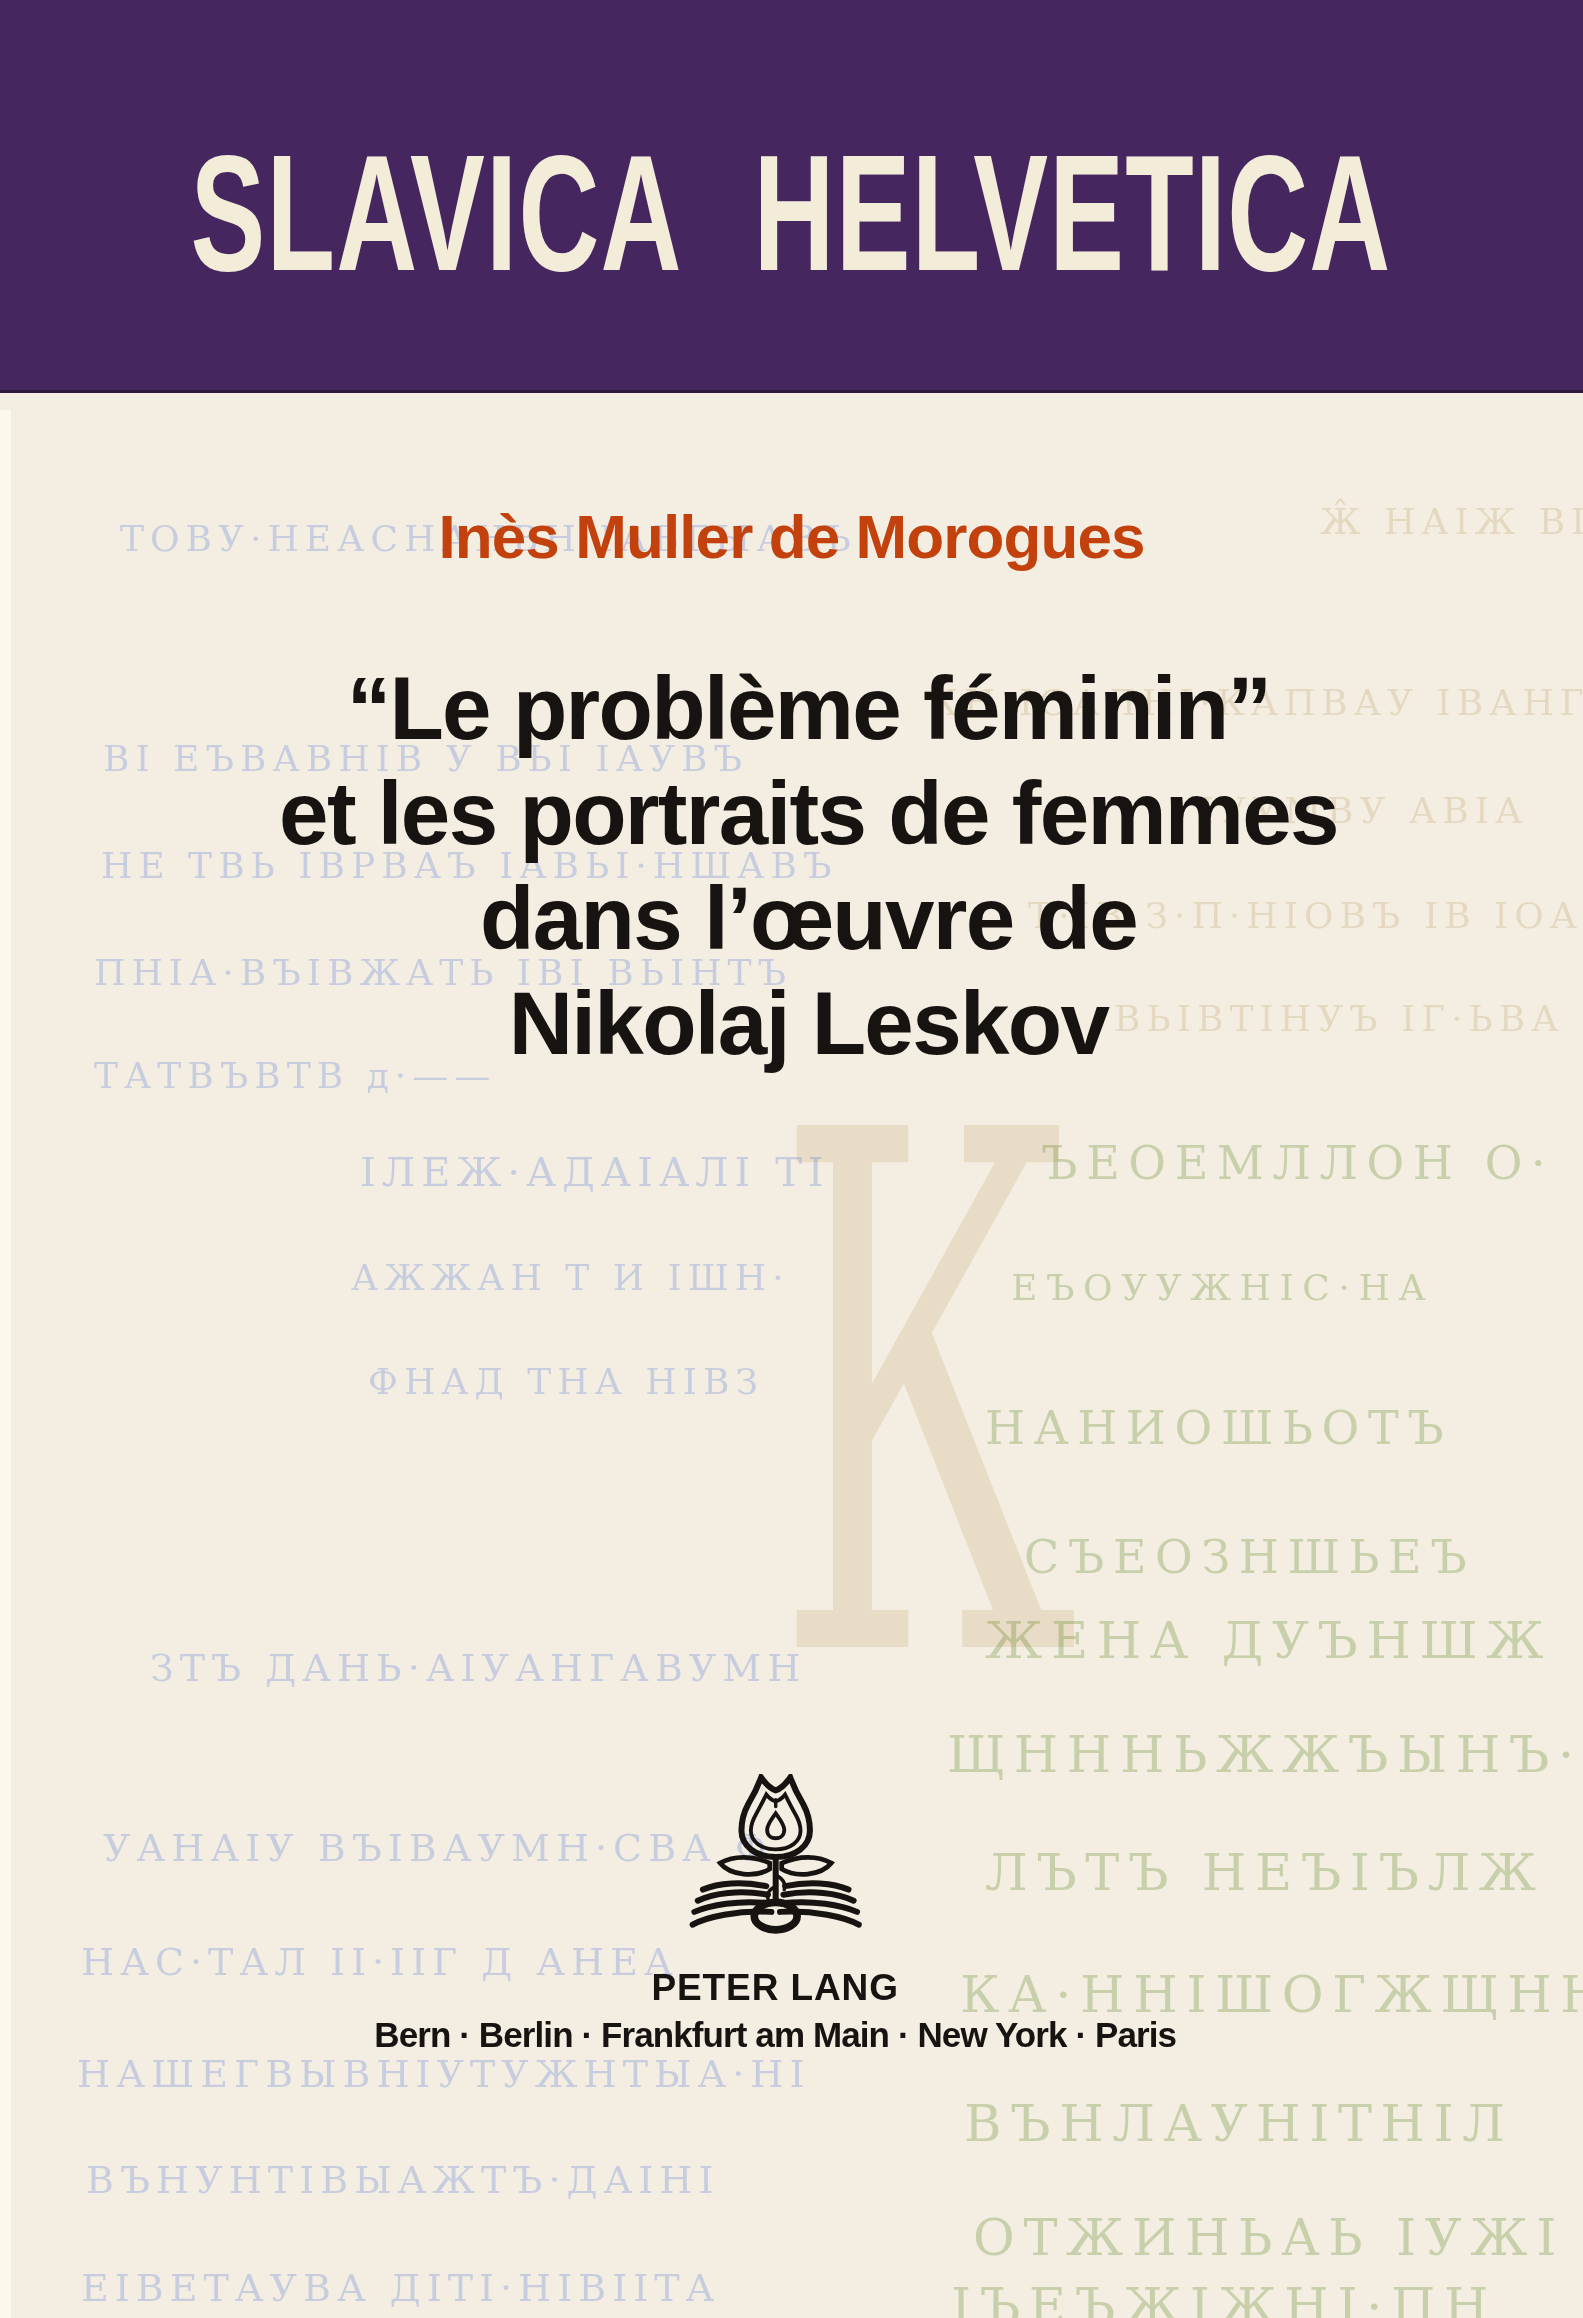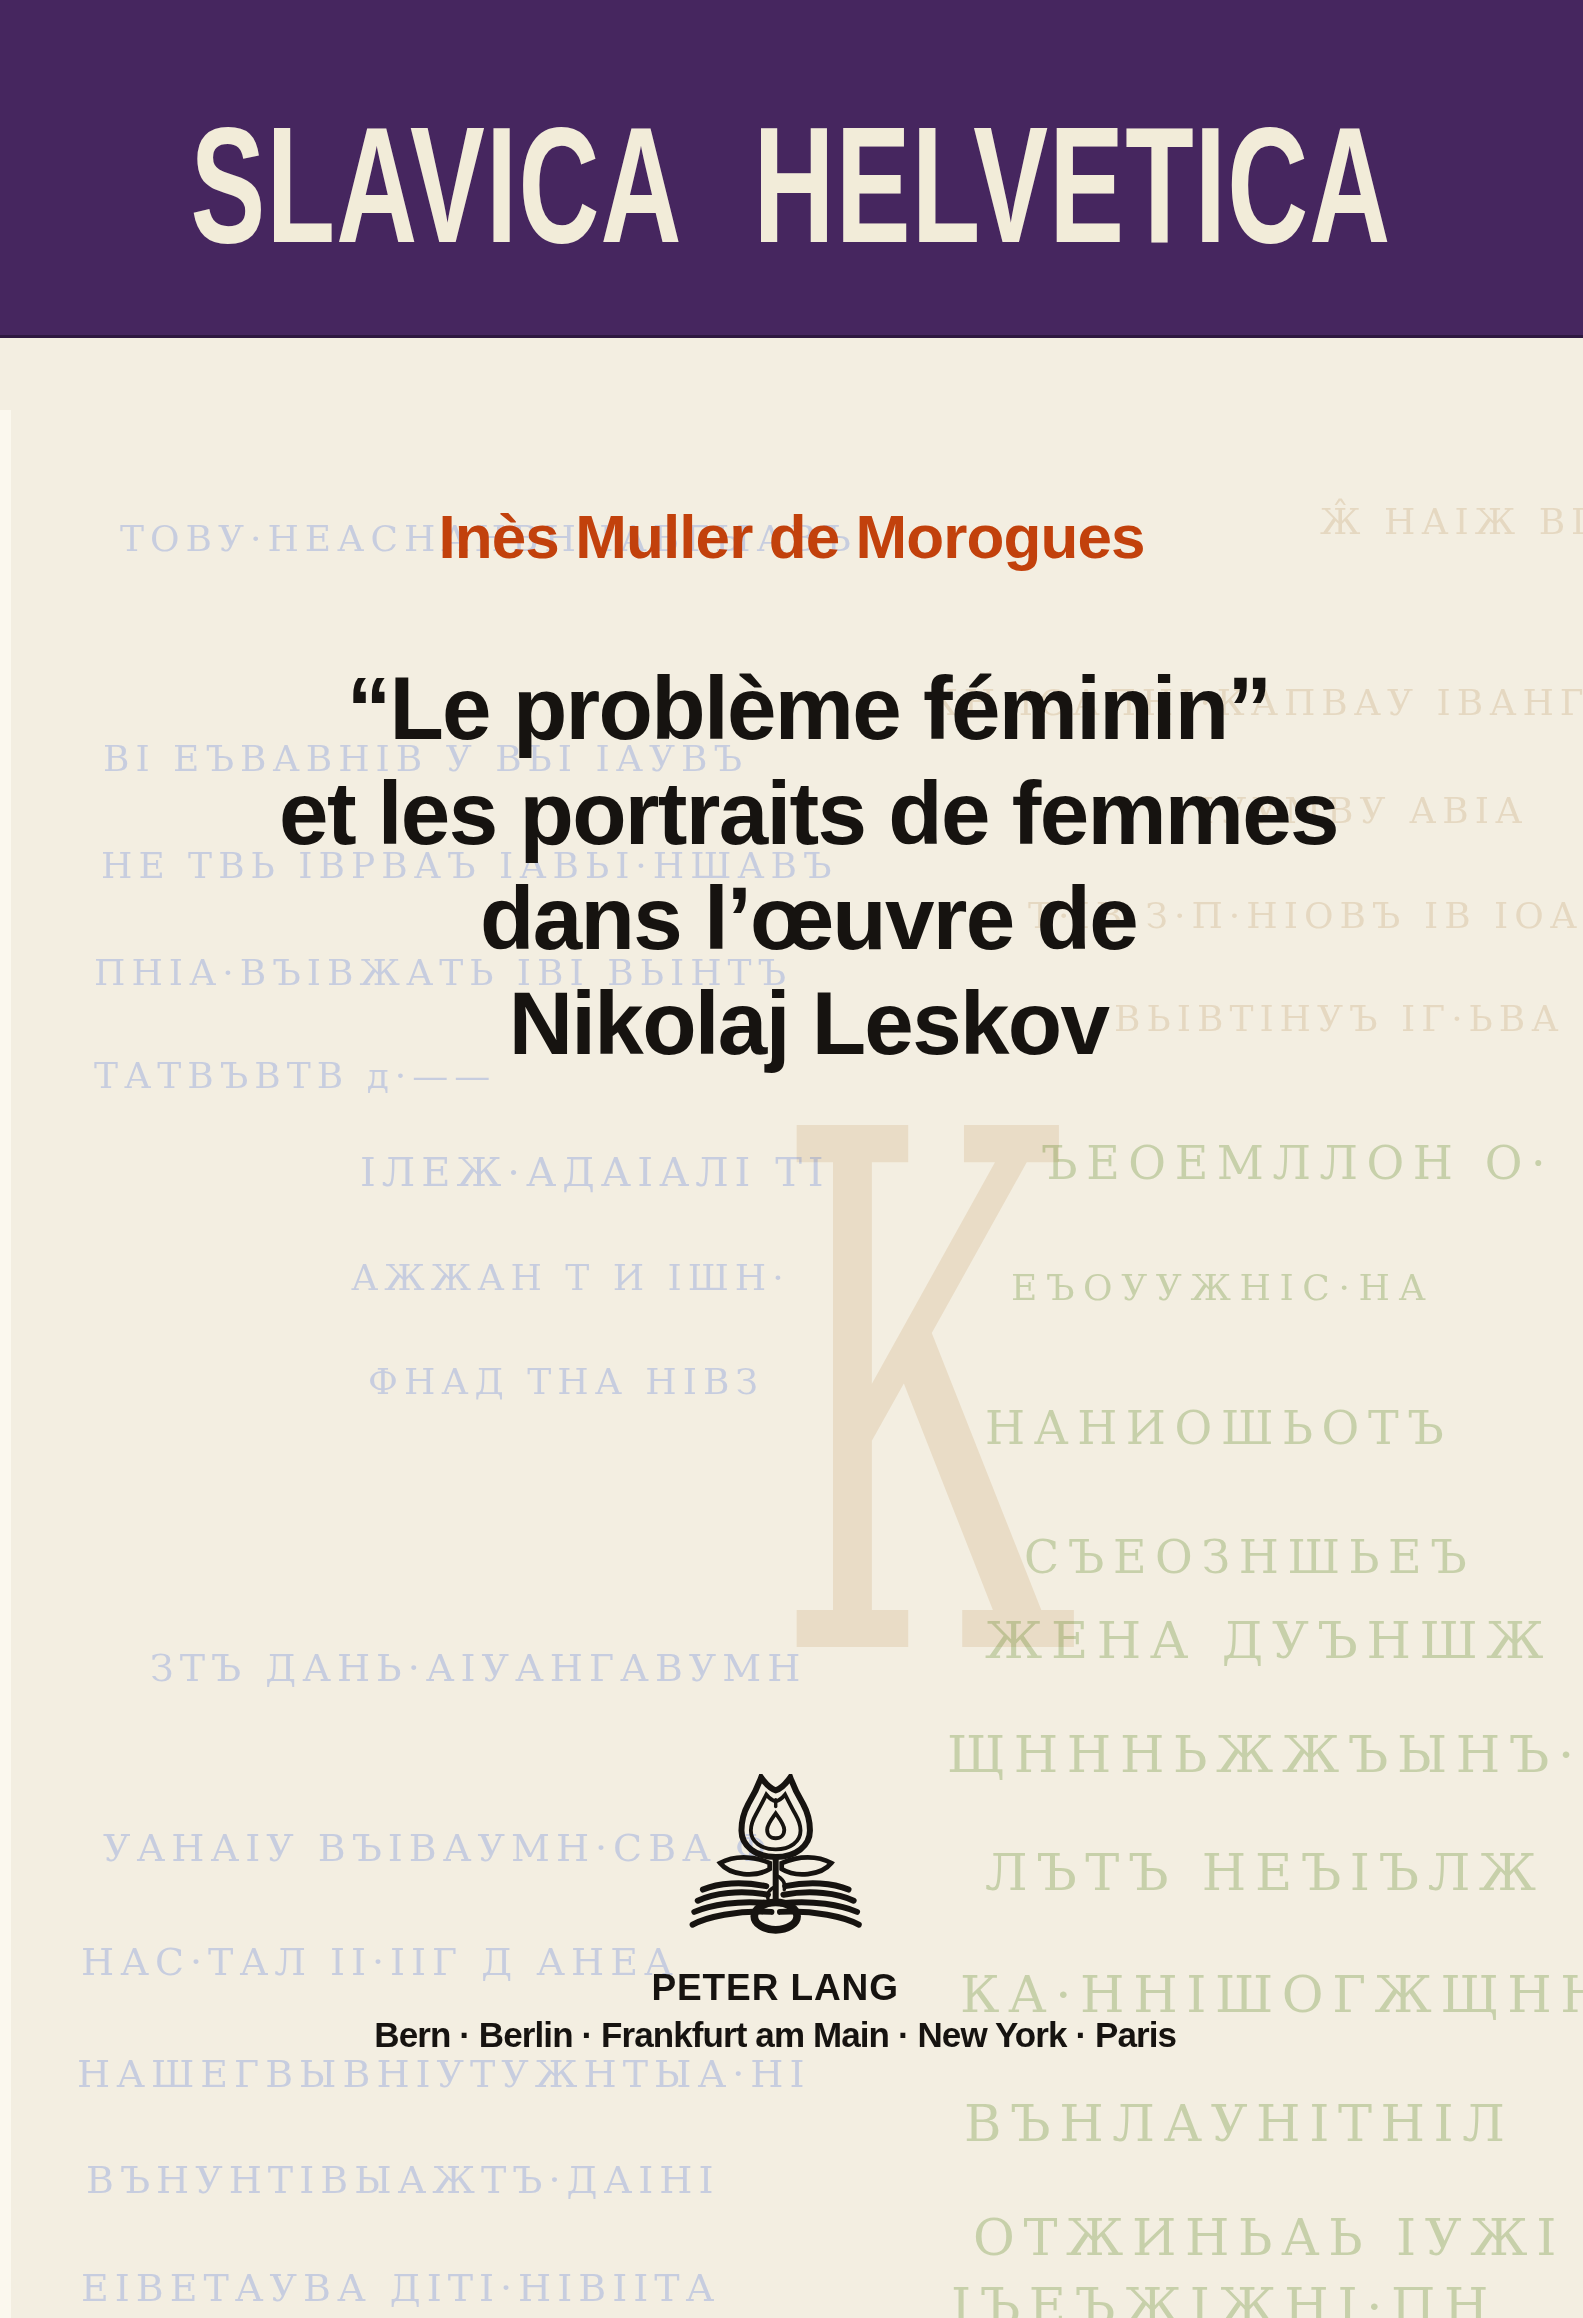--- a/index.html
+++ b/index.html
@@ -5,21 +5,21 @@
   html,body{margin:0;padding:0;background:#888;}
   #page{
     position:relative;
     width:1583px;height:2319px;
     background:#f3eee1;
     overflow:hidden;
     font-family:"Liberation Sans", sans-serif;
   }
   
   .banner{
-    position:absolute;left:0;top:0;width:1583px;height:338px;
+    position:absolute;left:0;top:0;width:1583px;height:393px;
     background:#46265f;
     border-bottom:3.4px solid #2e1840;
     display:flex;align-items:center;justify-content:center;
     box-sizing:border-box;
     padding-top:36px;
   }
   .banner h1{
     margin:0;
     font-size:165px;line-height:1;font-weight:bold;
     color:#f2ecd9;

